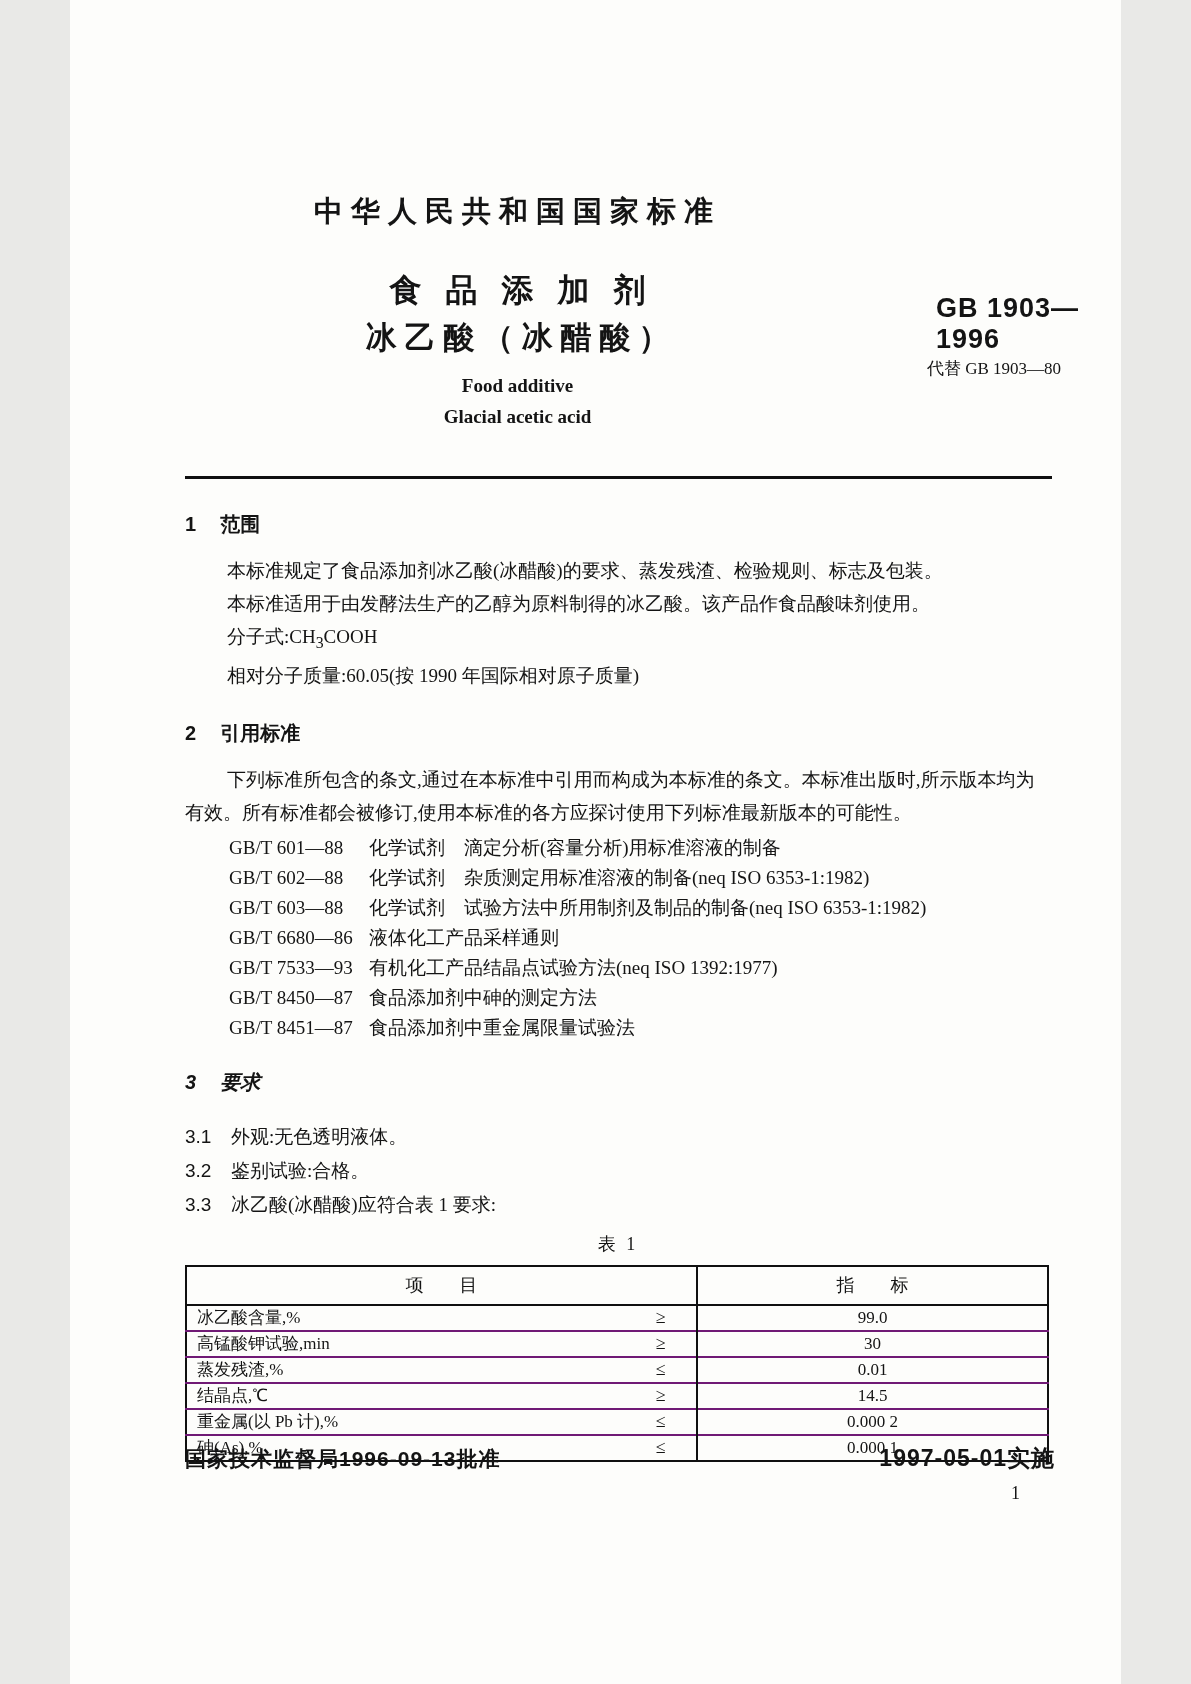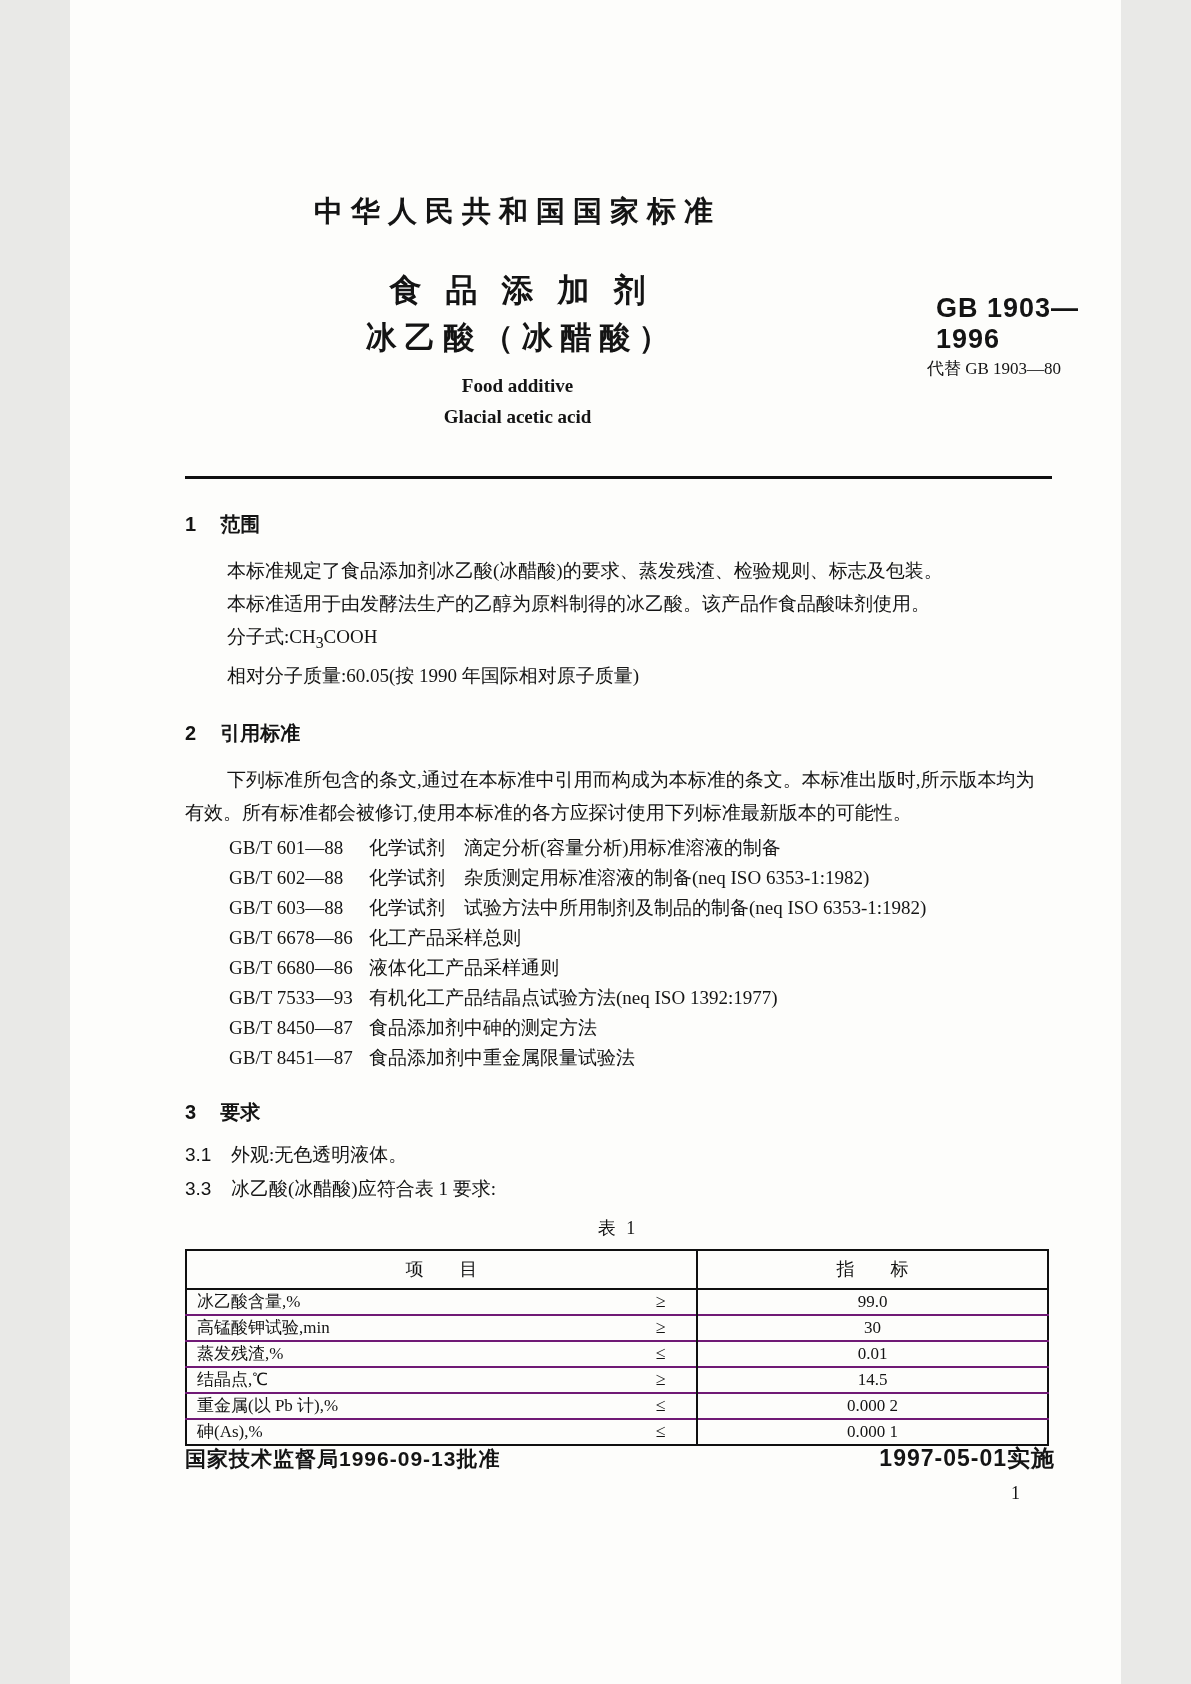--- a/index.html
+++ b/index.html
@@ -54,21 +54,21 @@
     position: absolute; top: 499px; left: 115px; width: 866px;
     font-size: 19px;
   }
   .sec-heading {
     font-family: "Liberation Sans", sans-serif;
     font-weight: bold; font-size: 20px;
     margin: 12px 0 16px;
   }
   .sec-heading .num { margin-right: 24px; }
   .sec-heading.h2 { margin-top: 28px; }
-  .sec-heading.h3 { margin-top: 26px; margin-bottom: 12px; }
+  .sec-heading.h3 { margin-top: 26px; margin-bottom: 24px; font-style: italic; }
   p.body { line-height: 33px; text-indent: 42px; }
   .refs { margin: 4px 0 0 44px; line-height: 30px; }
   .ref-line { white-space: nowrap; }
   .ref-code { display: inline-block; min-width: 140px; }
   .clause { line-height: 34px; }
   .clause .num {
     font-family: "Liberation Sans", sans-serif;
     display: inline-block; min-width: 46px;
   }
   .tbl-caption {
@@ -137,32 +137,32 @@
     <div class="sec-heading h2">
       <span class="num">2</span><span>引用标准</span>
     </div>
 
     <p class="body">下列标准所包含的条文,通过在本标准中引用而构成为本标准的条文。本标准出版时,所示版本均为有效。所有标准都会被修订,使用本标准的各方应探讨使用下列标准最新版本的可能性。</p>
 
     <div class="refs">
       <div class="ref-line"><span class="ref-code">GB/T 601—88</span><span>化学试剂　滴定分析(容量分析)用标准溶液的制备</span></div>
       <div class="ref-line"><span class="ref-code">GB/T 602—88</span><span>化学试剂　杂质测定用标准溶液的制备(neq ISO 6353-1:1982)</span></div>
       <div class="ref-line"><span class="ref-code">GB/T 603—88</span><span>化学试剂　试验方法中所用制剂及制品的制备(neq ISO 6353-1:1982)</span></div>
-      <div class="ref-line"><span class="ref-code">GB/T 6678—86</span><span>化工产品采样总则</span></div>
       <div class="ref-line"><span class="ref-code">GB/T 6680—86</span><span>液体化工产品采样通则</span></div>
       <div class="ref-line"><span class="ref-code">GB/T 7533—93</span><span>有机化工产品结晶点试验方法(neq ISO 1392:1977)</span></div>
       <div class="ref-line"><span class="ref-code">GB/T 8450—87</span><span>食品添加剂中砷的测定方法</span></div>
       <div class="ref-line"><span class="ref-code">GB/T 8451—87</span><span>食品添加剂中重金属限量试验法</span></div>
     </div>
 
     <div class="sec-heading h3">
       <span class="num">3</span><span>要求</span>
     </div>
 
     <div class="clause"><span class="num">3.1</span><span>外观:无色透明液体。</span></div>
+    <div class="clause"><span class="num">3.2</span><span>鉴别试验:合格。</span></div>
     <div class="clause"><span class="num">3.3</span><span>冰乙酸(冰醋酸)应符合表 1 要求:</span></div>
 
     <div class="tbl-caption">表 1</div>
 
     <table class="t1">
       <colgroup>
           <col class="c-item">
           <col class="c-rel">
           <col class="c-val">
         </colgroup>

